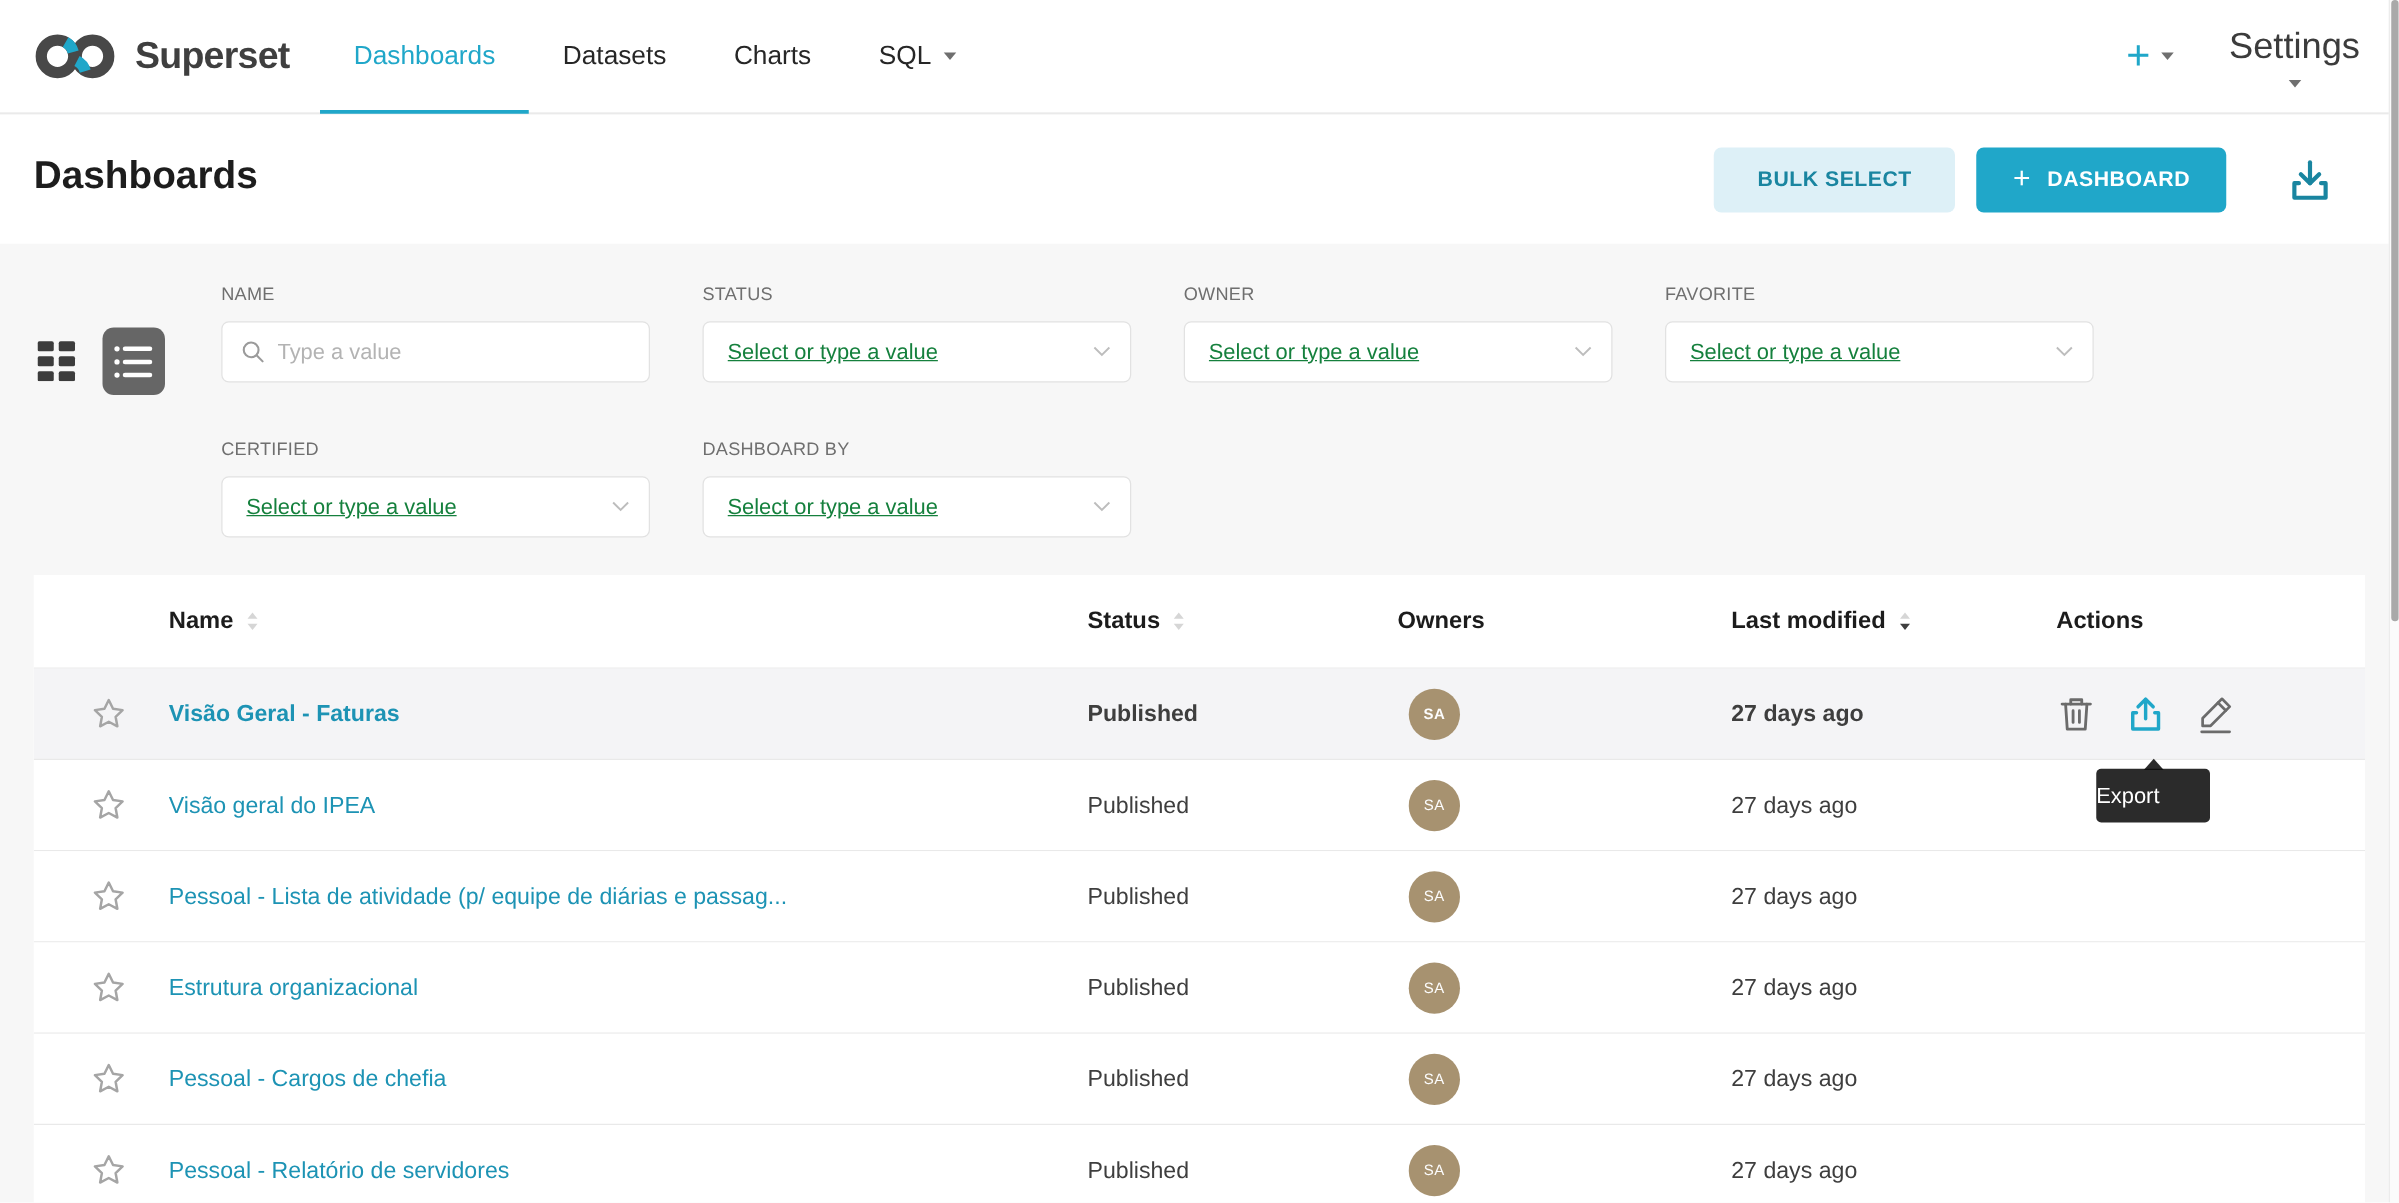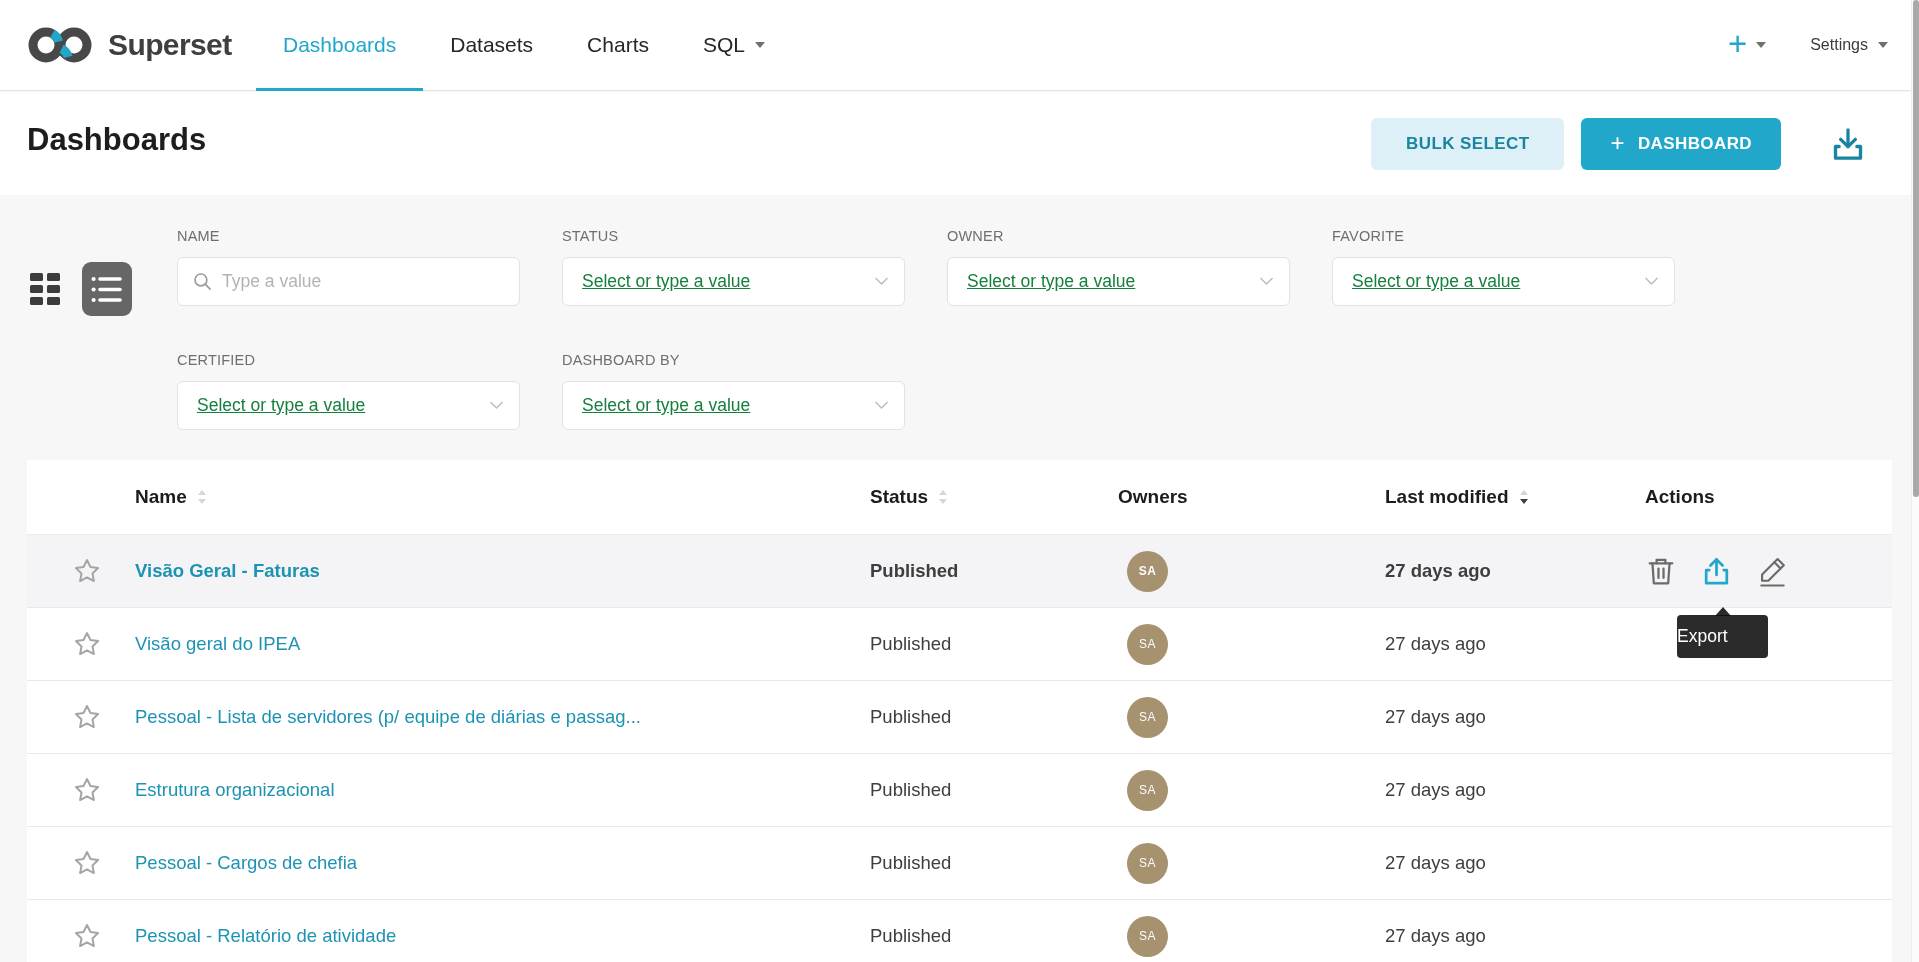--- a/index.html
+++ b/index.html
@@ -14,21 +14,21 @@
   .brand { position:absolute; left:28px; top:0; height:100%; display:flex; align-items:center; gap:16px; }
   .brand-text { font-size:30px; font-weight:700; color:#3F3F3F; letter-spacing:-0.6px; }
   .nav-menu { position:absolute; left:256px; top:0; height:100%; display:flex; }
   .nav-item { position:relative; height:100%; display:flex; align-items:center; gap:10px; padding:0 27px; font-size:21px; color:#262626; cursor:pointer; }
   .nav-item.active { color:#20A7C9; }
   .nav-item.active::after { content:""; position:absolute; left:0; right:0; bottom:-1px; height:3px; background:#20A7C9; }
   .caret { width:0; height:0; border-left:5.5px solid transparent; border-right:5.5px solid transparent; border-top:6.5px solid #6F6F6F; display:inline-block; }
   .nav-right { position:absolute; right:24px; top:0; height:100%; display:flex; align-items:center; gap:44px; }
   .plus-group { display:flex; align-items:center; gap:9px; cursor:pointer; }
   .plus-sign { color:#20A7C9; font-size:33px; font-weight:400; line-height:1; margin-top:-4px; }
-  .settings-group { display:flex; align-items:center; gap:10px; font-size:16px; color:#3C3C3C; cursor:pointer; }
+  .settings-group { display:flex; align-items:center; gap:10px; font-size:29px; color:#3C3C3C; cursor:pointer;flex-direction:column; }
 
   
   .page-header { position:absolute; left:0; top:92px; width:1912px; height:103px; background:#fff; }
   .page-title { position:absolute; left:27px; top:30px; font-size:31px; font-weight:700; color:#1D1D1D; }
   .header-actions { position:absolute; right:44px; top:26px; display:flex; align-items:center; }
   .btn { height:52px; border:none; border-radius:6px; font-family:inherit; font-size:17px; font-weight:700; letter-spacing:0.4px; display:flex; align-items:center; cursor:pointer; }
   .btn-bulk { background:#DDF0F7; color:#1985A0; padding:12px 35px; }
   .btn-dashboard { background:#20A7C9; color:#fff; padding:0 29px; gap:13px; margin-left:17px; }
   .btn-dashboard .plus { font-size:24px; font-weight:400; margin-top:-2px; }
   .download-btn { margin-left:47px; background:none; border:none; cursor:pointer; display:flex; }
@@ -329,21 +329,21 @@
     <div class="cell-modified">27 days ago</div>
     <div class="cell-actions"></div>
   </div>
 
   <div class="t-row">
     <div class="cell-star">
       <svg width="28" height="28" viewBox="0 0 24 24" fill="none" stroke="#A5A5A5" stroke-width="1.7" stroke-linejoin="round">
           <path d="M12 2.6l2.95 6 6.55.9-4.8 4.6 1.2 6.5L12 17.5l-5.9 3.1 1.2-6.5-4.8-4.6 6.55-.9z"></path>
         </svg>
     </div>
-    <div class="cell-name"><a>Pessoal - Lista de servidores (p/ equipe de diárias e passag...</a></div>
+    <div class="cell-name"><a>Pessoal - Lista de atividade (p/ equipe de diárias e passag...</a></div>
     <div class="cell-status">Published</div>
     <div class="cell-owners">
         <span class="avatar">SA</span>
       </div>
     <div class="cell-modified">27 days ago</div>
     <div class="cell-actions"></div>
   </div>
 
   <div class="t-row">
     <div class="cell-star">
@@ -374,21 +374,21 @@
     <div class="cell-modified">27 days ago</div>
     <div class="cell-actions"></div>
   </div>
 
   <div class="t-row">
     <div class="cell-star">
       <svg width="28" height="28" viewBox="0 0 24 24" fill="none" stroke="#A5A5A5" stroke-width="1.7" stroke-linejoin="round">
           <path d="M12 2.6l2.95 6 6.55.9-4.8 4.6 1.2 6.5L12 17.5l-5.9 3.1 1.2-6.5-4.8-4.6 6.55-.9z"></path>
         </svg>
     </div>
-    <div class="cell-name"><a>Pessoal - Relatório de atividade</a></div>
+    <div class="cell-name"><a>Pessoal - Relatório de servidores</a></div>
     <div class="cell-status">Published</div>
     <div class="cell-owners">
         <span class="avatar">SA</span>
       </div>
     <div class="cell-modified">27 days ago</div>
     <div class="cell-actions"></div>
   </div>
 
 </div>
 

